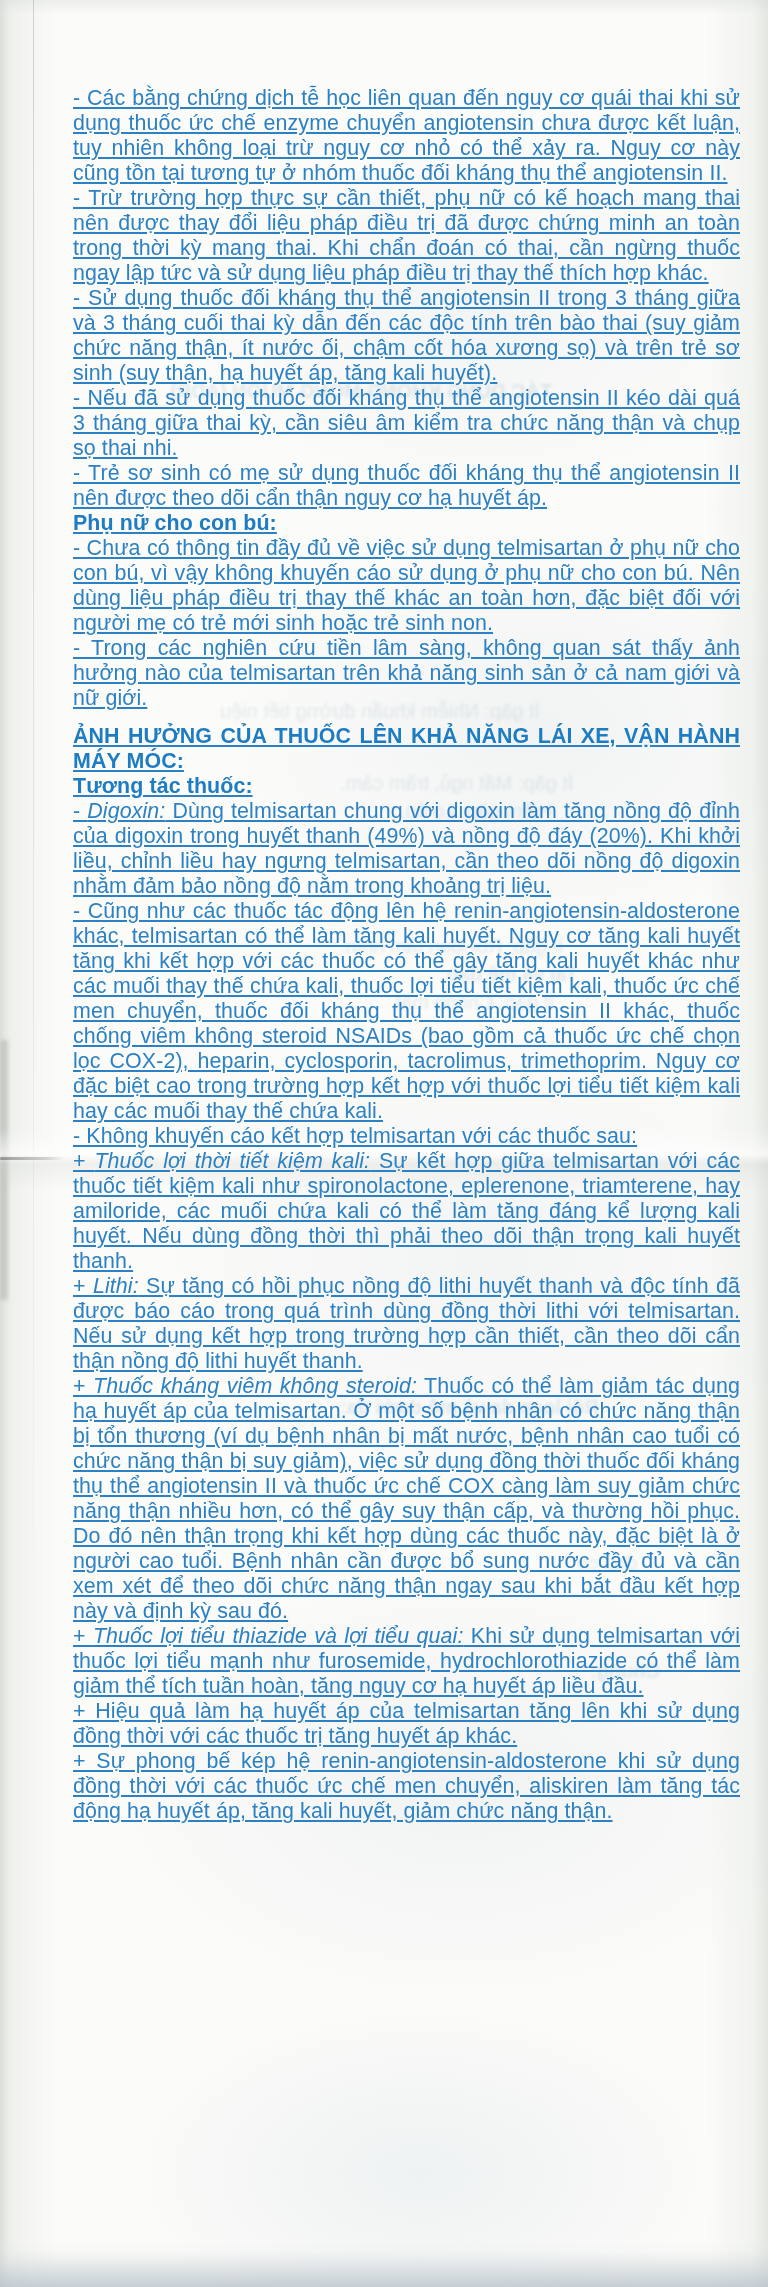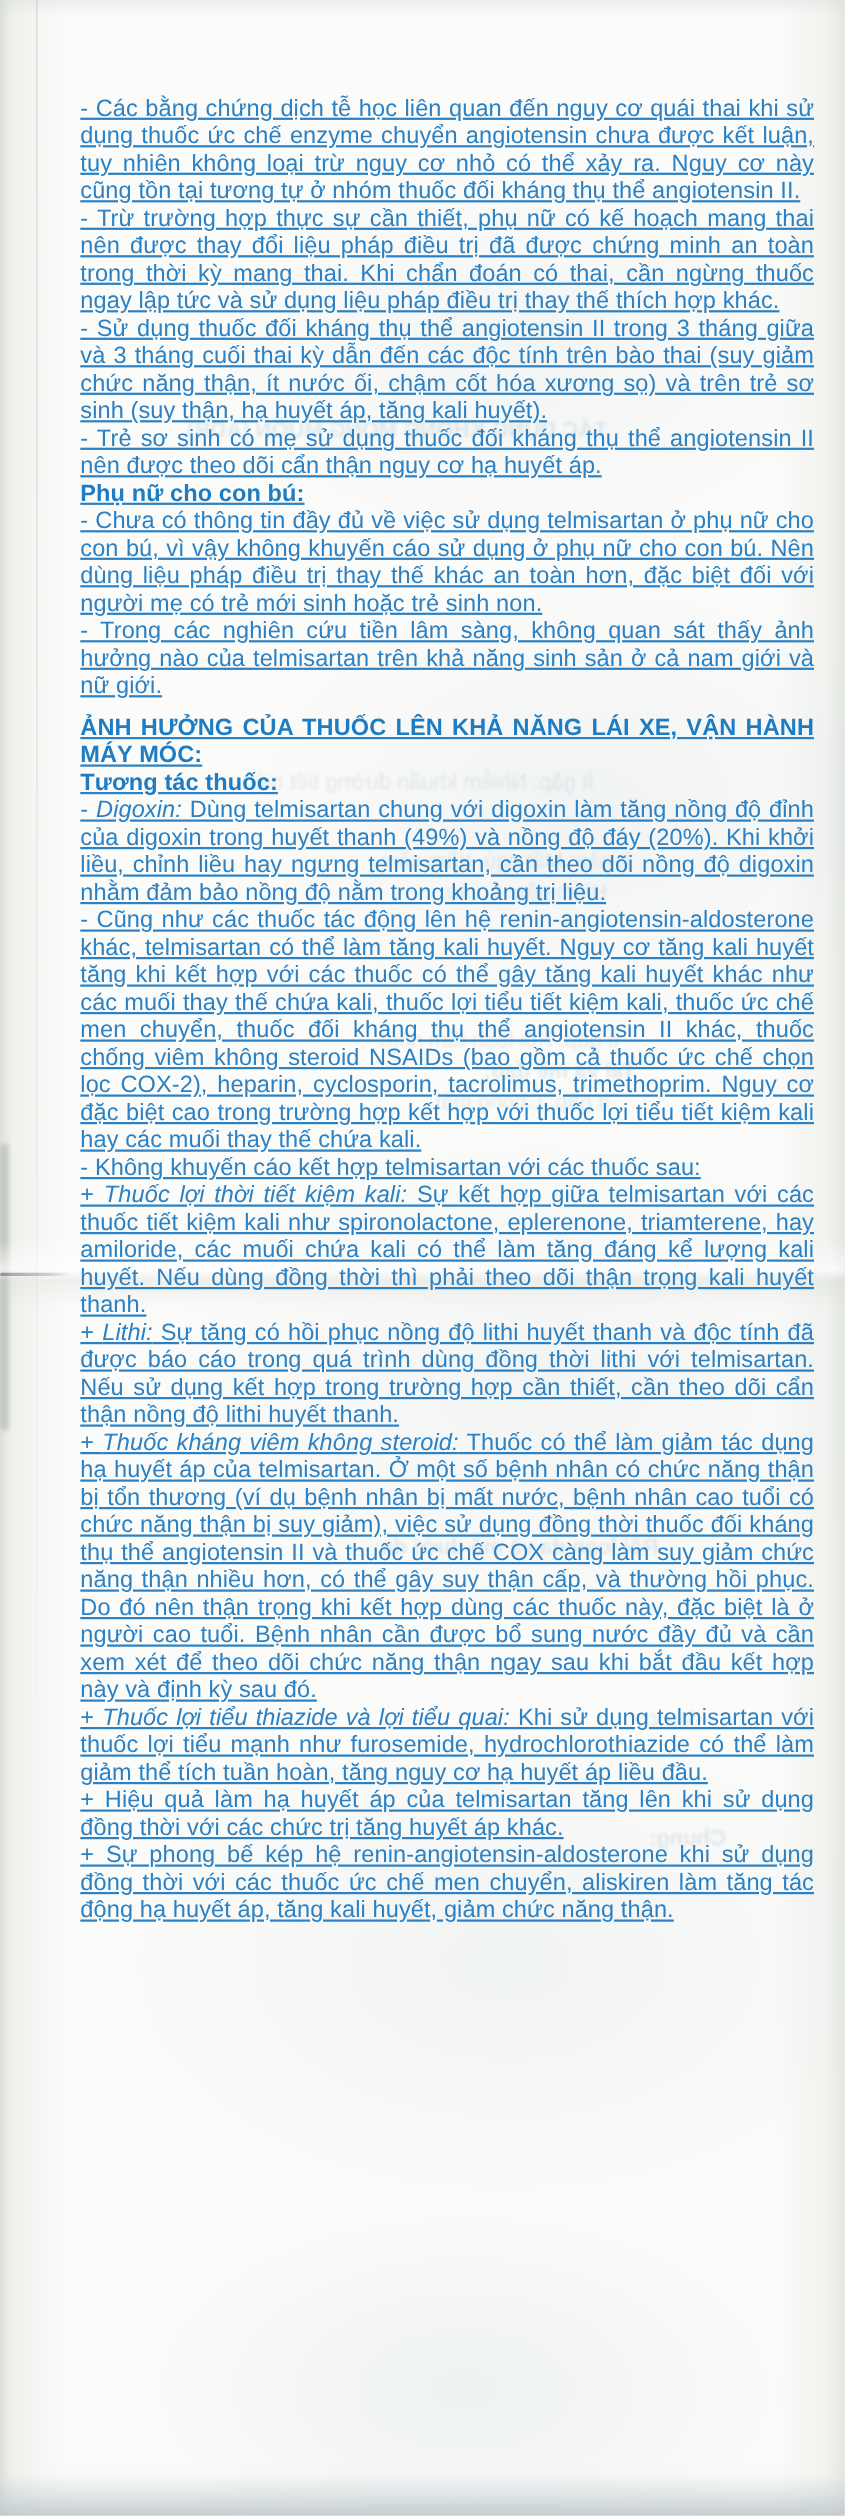--- a/index.html
+++ b/index.html
@@ -91,29 +91,30 @@
     </div>
   <div class="fold-line-left"></div>
   <div class="edge-dark-left"></div>
   <div class="crease-band"></div>
   <div class="crease-line"></div>
   <div class="bottom-shade"></div>
   <div class="text-column">
       <p class="para"><span>- Các bằng chứng dịch tễ học liên quan đến nguy cơ quái thai khi sử dụng thuốc ức chế enzyme chuyển angiotensin chưa được kết luận, tuy nhiên không loại trừ nguy cơ nhỏ có thể xảy ra. Nguy cơ này cũng tồn tại tương tự ở nhóm thuốc đối kháng thụ thể angiotensin II.</span></p>
       <p class="para"><span>- Trừ trường hợp thực sự cần thiết, phụ nữ có kế hoạch mang thai nên được thay đổi liệu pháp điều trị đã được chứng minh an toàn trong thời kỳ mang thai. Khi chẩn đoán có thai, cần ngừng thuốc ngay lập tức và sử dụng liệu pháp điều trị thay thế thích hợp khác.</span></p>
       <p class="para"><span>- Sử dụng thuốc đối kháng thụ thể angiotensin II trong 3 tháng giữa và 3 tháng cuối thai kỳ dẫn đến các độc tính trên bào thai (suy giảm chức năng thận, ít nước ối, chậm cốt hóa xương sọ) và trên trẻ sơ sinh (suy thận, hạ huyết áp, tăng kali huyết).</span></p>
+      <p class="para"><span>- Nếu đã sử dụng thuốc đối kháng thụ thể angiotensin II kéo dài quá 3 tháng giữa thai kỳ, cần siêu âm kiểm tra chức năng thận và chụp sọ thai nhi.</span></p>
       <p class="para"><span>- Trẻ sơ sinh có mẹ sử dụng thuốc đối kháng thụ thể angiotensin II nên được theo dõi cẩn thận nguy cơ hạ huyết áp.</span></p>
       <div class="heading"><span>Phụ nữ cho con bú:</span></div>
       <p class="para"><span> - Chưa có thông tin đầy đủ về việc sử dụng telmisartan ở phụ nữ cho con bú, vì vậy không khuyến cáo sử dụng ở phụ nữ cho con bú. Nên dùng liệu pháp điều trị thay thế khác an toàn hơn, đặc biệt đối với người mẹ có trẻ mới sinh hoặc trẻ sinh non.</span></p>
       <p class="para"><span>- Trong các nghiên cứu tiền lâm sàng, không quan sát thấy ảnh hưởng nào của telmisartan trên khả năng sinh sản ở cả nam giới và nữ giới.</span></p>
       <div class="caps"><span>ẢNH HƯỞNG CỦA THUỐC LÊN KHẢ NĂNG LÁI XE, VẬN HÀNH MÁY MÓC:</span></div>
       <div class="heading"><span>Tương tác thuốc:</span></div>
       <p class="para"><span>- </span><span class="it">Digoxin:</span><span> Dùng telmisartan chung với digoxin làm tăng nồng độ đỉnh của digoxin trong huyết thanh (49%) và nồng độ đáy (20%). Khi khởi liều, chỉnh liều hay ngưng telmisartan, cần theo dõi nồng độ digoxin nhằm đảm bảo nồng độ nằm trong khoảng trị liệu.</span></p>
       <p class="para"><span>- Cũng như các thuốc tác động lên hệ renin-angiotensin-aldosterone khác, telmisartan có thể làm tăng kali huyết. Nguy cơ tăng kali huyết tăng khi kết hợp với các thuốc có thể gây tăng kali huyết khác như các muối thay thế chứa kali, thuốc lợi tiểu tiết kiệm kali, thuốc ức chế men chuyển, thuốc đối kháng thụ thể angiotensin II khác, thuốc chống viêm không steroid NSAIDs (bao gồm cả thuốc ức chế chọn lọc COX-2), heparin, cyclosporin, tacrolimus, trimethoprim. Nguy cơ đặc biệt cao trong trường hợp kết hợp với thuốc lợi tiểu tiết kiệm kali hay các muối thay thế chứa kali.</span></p>
       <p class="para"><span>- Không khuyến cáo kết hợp telmisartan với các thuốc sau:</span></p>
       <p class="para"><span>+ </span><span class="it">Thuốc lợi thời tiết kiệm kali:</span><span> Sự kết hợp giữa telmisartan với các thuốc tiết kiệm kali như spironolactone, eplerenone, triamterene, hay amiloride, các muối chứa kali có thể làm tăng đáng kể lượng kali huyết. Nếu dùng đồng thời thì phải theo dõi thận trọng kali huyết thanh.</span></p>
       <p class="para"><span>+ </span><span class="it">Lithi:</span><span> Sự tăng có hồi phục nồng độ lithi huyết thanh và độc tính đã được báo cáo trong quá trình dùng đồng thời lithi với telmisartan. Nếu sử dụng kết hợp trong trường hợp cần thiết, cần theo dõi cẩn thận nồng độ lithi huyết thanh.</span></p>
       <p class="para"><span>+ </span><span class="it">Thuốc kháng viêm không steroid:</span><span> Thuốc có thể làm giảm tác dụng hạ huyết áp của telmisartan. Ở một số bệnh nhân có chức năng thận bị tổn thương (ví dụ bệnh nhân bị mất nước, bệnh nhân cao tuổi có chức năng thận bị suy giảm), việc sử dụng đồng thời thuốc đối kháng thụ thể angiotensin II và thuốc ức chế COX càng làm suy giảm chức năng thận nhiều hơn, có thể gây suy thận cấp, và thường hồi phục. Do đó nên thận trọng khi kết hợp dùng các thuốc này, đặc biệt là ở người cao tuổi. Bệnh nhân cần được bổ sung nước đầy đủ và cần xem xét để theo dõi chức năng thận ngay sau khi bắt đầu kết hợp này và định kỳ sau đó.</span></p>
       <p class="para"><span>+ </span><span class="it">Thuốc lợi tiểu thiazide và lợi tiểu quai:</span><span> Khi sử dụng telmisartan với thuốc lợi tiểu mạnh như furosemide, hydrochlorothiazide có thể làm giảm thể tích tuần hoàn, tăng nguy cơ hạ huyết áp liều đầu.</span></p>
-      <p class="para"><span>+ Hiệu quả làm hạ huyết áp của telmisartan tăng lên khi sử dụng đồng thời với các chức trị tăng huyết áp khác.</span></p>
+      <p class="para"><span>+ Hiệu quả làm hạ huyết áp của telmisartan tăng lên khi sử dụng đồng thời với các thuốc trị tăng huyết áp khác.</span></p>
       <p class="para"><span>+ Sự phong bế kép hệ renin-angiotensin-aldosterone khi sử dụng đồng thời với các thuốc ức chế men chuyển, aliskiren làm tăng tác động hạ huyết áp, tăng kali huyết, giảm chức năng thận.</span></p>
     </div>
 </div>
 
 </body></html>

